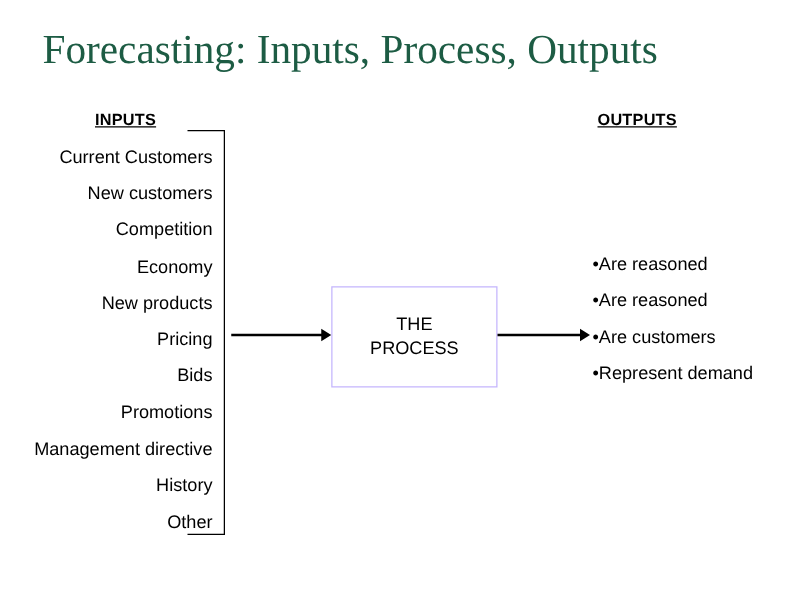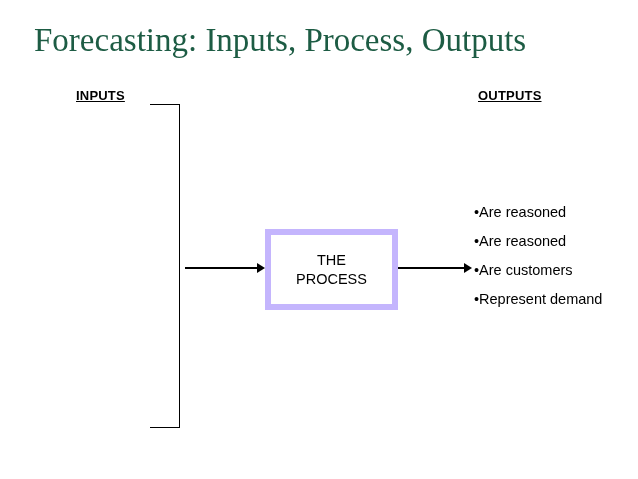--- a/index.html
+++ b/index.html
@@ -92,21 +92,21 @@
     width: 30px;
     height: 1px;
     background: #000;
   }
   #process-box {
     position: absolute;
     left: 265px;
     top: 229px;
     width: 133px;
     height: 81px;
-    border: 6px solid #c4b5fd;
+    border: 1px solid #c4b5fd;
     box-sizing: border-box;
     display: flex;
     flex-direction: column;
     align-items: center;
     justify-content: center;
   }
   #process-box .process-line {
     font-size: 14.5px;
     line-height: 19px;
     text-align: center;
@@ -168,20 +168,33 @@
 </style>
 </head>
 <body>
 
 <div class="slide">
 
   <div id="slide-title">Forecasting: Inputs, Process, Outputs</div>
 
   <div class="col-heading" id="inputs-heading">INPUTS</div>
 
+  <div id="inputs-list">
+    <div class="input-item">Current Customers</div>
+    <div class="input-item">New customers</div>
+    <div class="input-item">Competition</div>
+    <div class="input-item">Economy</div>
+    <div class="input-item">New products</div>
+    <div class="input-item">Pricing</div>
+    <div class="input-item">Bids</div>
+    <div class="input-item">Promotions</div>
+    <div class="input-item">Management directive</div>
+    <div class="input-item">History</div>
+    <div class="input-item">Other</div>
+  </div>
 
   <div id="input-bracket">
     <div class="bracket-top"></div>
     <div class="bracket-vert"></div>
     <div class="bracket-bottom"></div>
   </div>
 
   <div class="arrow" id="arrow-in">
     <div class="shaft"></div>
     <div class="head"></div>

